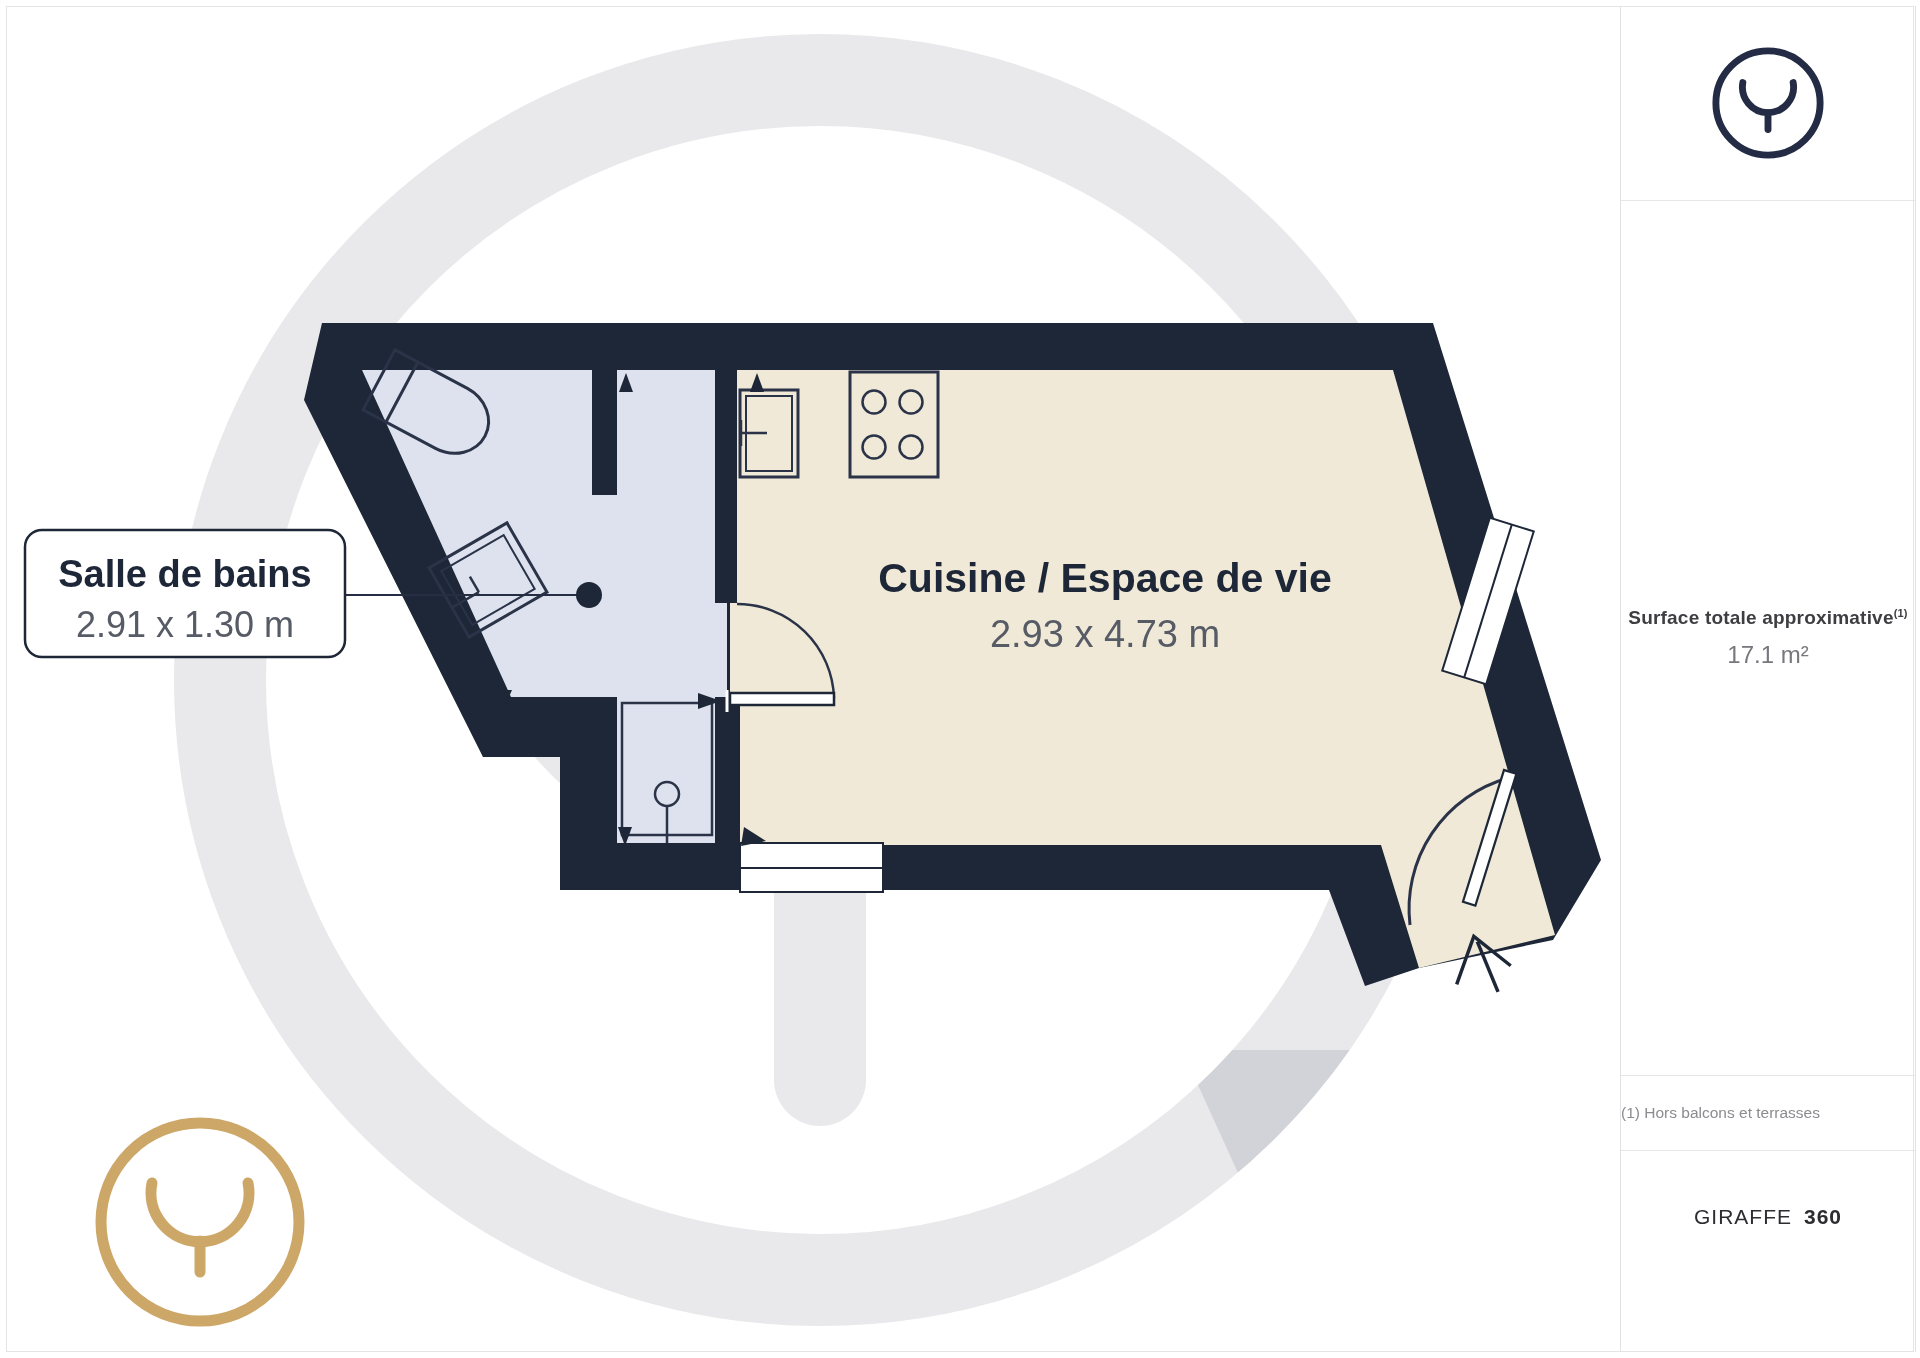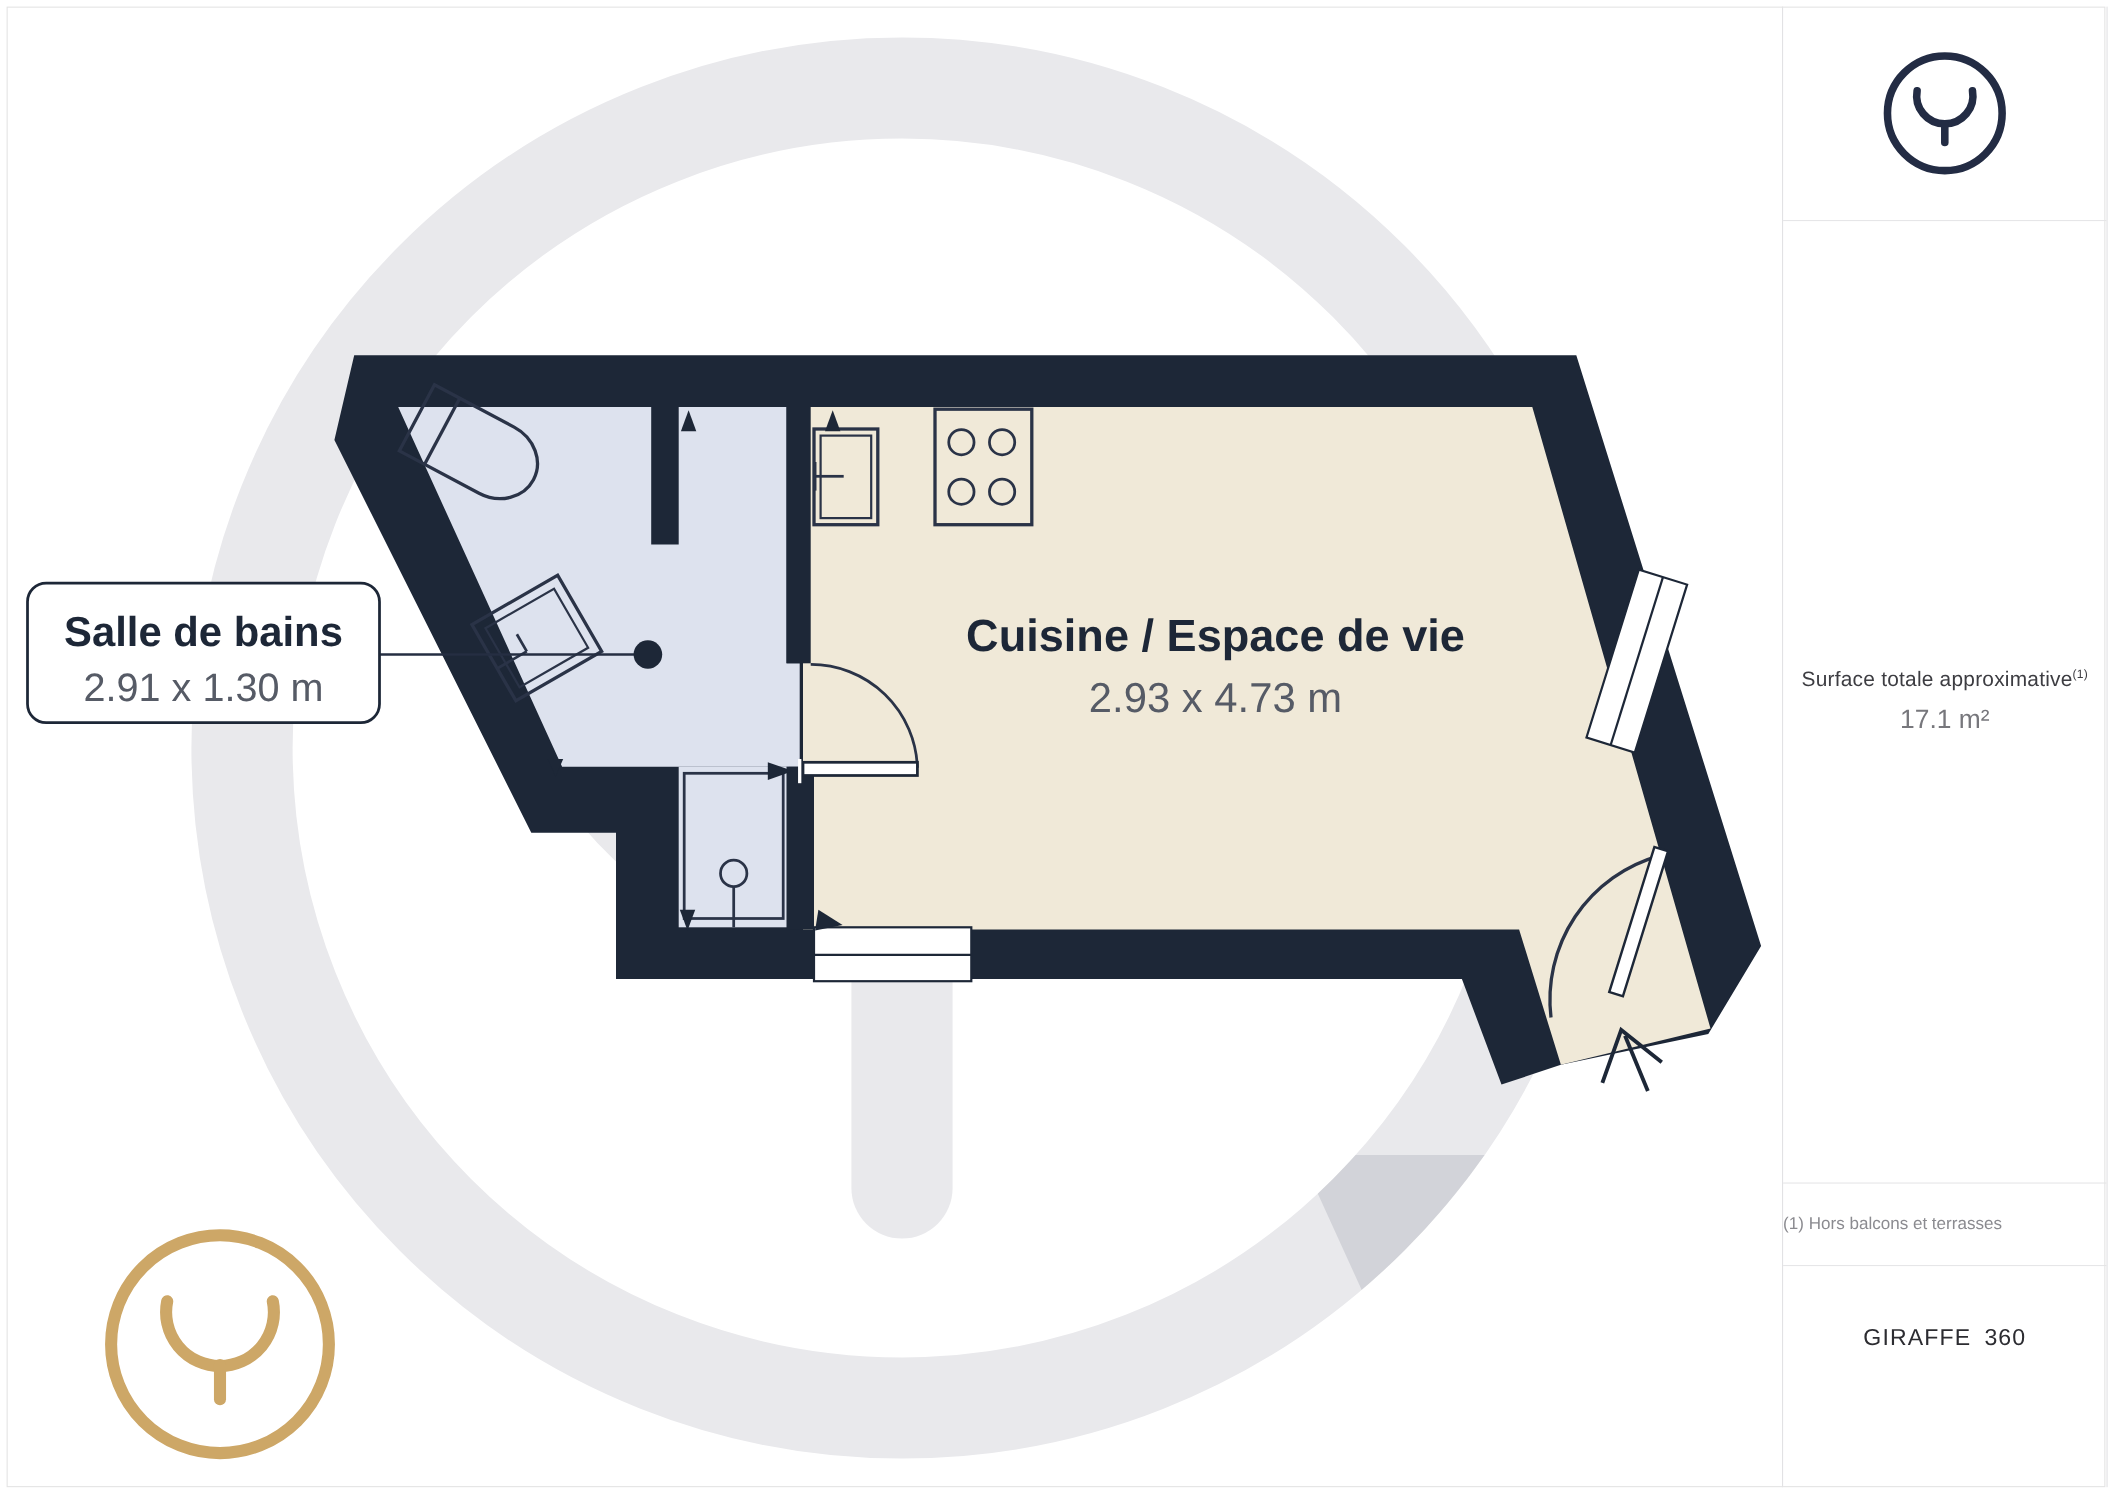--- a/index.html
+++ b/index.html
@@ -12,29 +12,29 @@
   .plan-svg{position:absolute;left:0;top:0;}
 
   
   .sidebar{
     position:absolute;left:1620px;top:6px;width:294px;height:1346px;
     background:#ffffff;border-left:1px solid #e2e2e4;border-right:1px solid #e2e2e4;
     display:flex;flex-direction:column;z-index:10;
   }
   .sb-logo-section{height:194px;display:flex;align-items:center;justify-content:center;border-bottom:1px solid #e6e6e8;}
   .sb-surface-section{flex:0 0 874px;display:flex;flex-direction:column;align-items:center;justify-content:center;border-bottom:1px solid #e6e6e8;text-align:center;}
-  .sb-surface-label{font-size:19px;font-weight:normal;color:#3d3d42;letter-spacing:.2px;}
+  .sb-surface-label{font-size:19px;font-weight:bold;color:#3d3d42;letter-spacing:.2px;}
   .sb-surface-label sup{font-size:11px;}
   .sb-surface-value{margin-top:11px;font-size:24px;color:#77777c;}
   .sb-footnote-section{flex:0 0 74px;display:flex;align-items:center;border-bottom:1px solid #e6e6e8;}
   .sb-footnote{font-size:15.5px;color:#8b8b90;}
   .sb-bottom-section{flex:1;display:flex;flex-direction:column;align-items:center;padding-top:28px;}
   .sb-disclaimer{width:256px;text-align:center;font-size:15.5px;line-height:1.55;color:#8b8b90;}
   .sb-brand{margin-top:26px;font-size:21px;letter-spacing:1px;color:#2c2c31;font-weight:400;}
-  .sb-brand b{font-weight:400;margin-left:12px;}
+  .sb-brand b{font-weight:700;margin-left:12px;}
 
   
   text{font-family:"Liberation Sans", sans-serif;}
   .room-title{font-weight:bold;fill:#1d2737;}
   .room-dims{fill:#565b66;}
 </style>
 </head>
 <body>
 
 <div class="page-border"></div>

